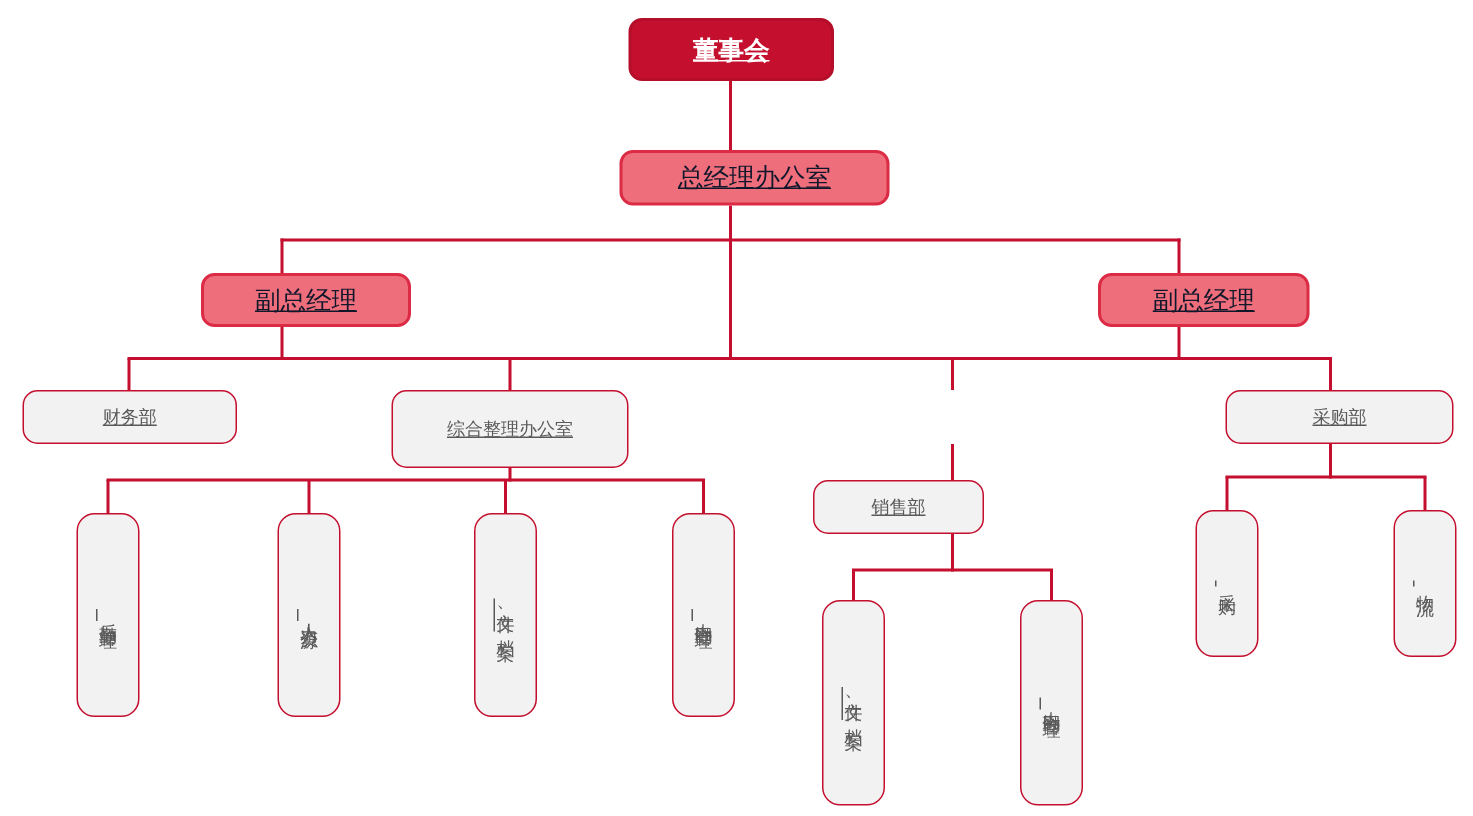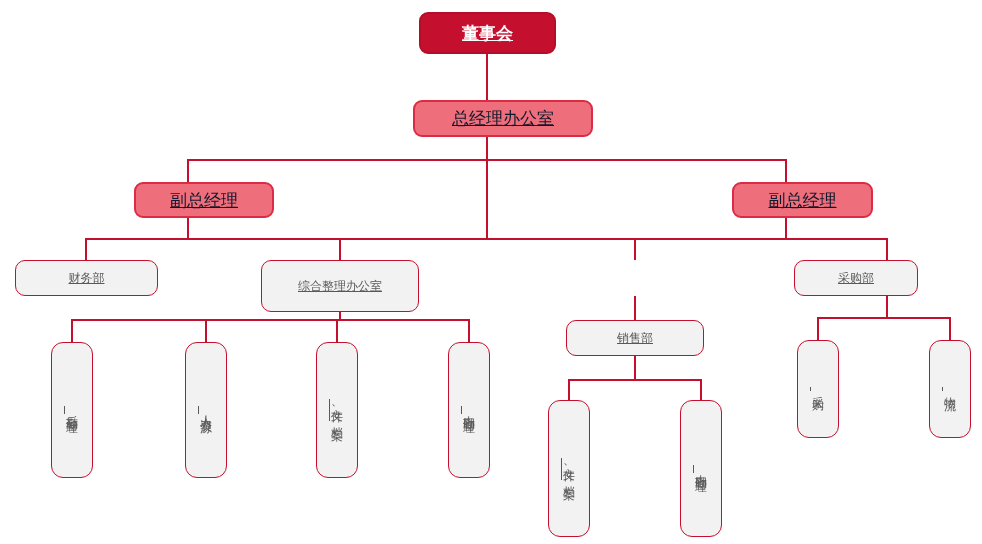--- a/index.html
+++ b/index.html
@@ -81,25 +81,25 @@
   <div class="node lv2" style="left:716px;top:182px;width:141px;height:36px">
     <span>副总经理</span>
   </div>
 
   <div class="node dept" style="left:15px;top:260px;width:143px;height:36px">
     <span>财务部</span>
   </div>
   <div class="node dept" style="left:261px;top:260px;width:158px;height:52px">
     <span>综合整理办公室</span>
   </div>
-  <div class="node dept" style="left:794px;top:260px;width:124px;height:36px">
+  <div class="node dept" style="left:817px;top:260px;width:152px;height:36px">
     <span>采购部</span>
   </div>
 
-  <div class="node dept" style="left:566px;top:320px;width:138px;height:36px">
+  <div class="node dept" style="left:542px;top:320px;width:114px;height:36px">
     <span>销售部</span>
   </div>
 
   <div class="node dept vert" style="left:51px;top:342px;width:42px;height:136px">
     <span>后勤管理</span>
   </div>
   <div class="node dept vert" style="left:185px;top:342px;width:42px;height:136px">
     <span>人力资源</span>
   </div>
   <div class="node dept vert" style="left:316px;top:342px;width:42px;height:136px">

